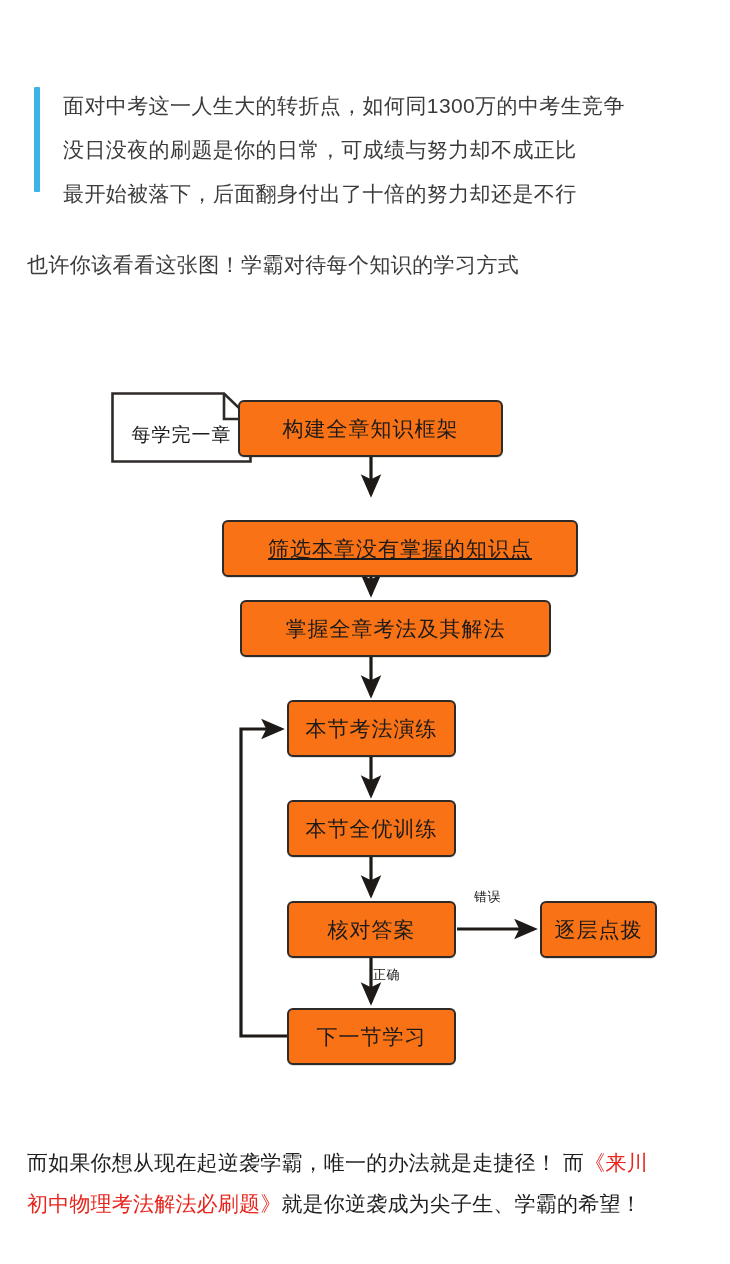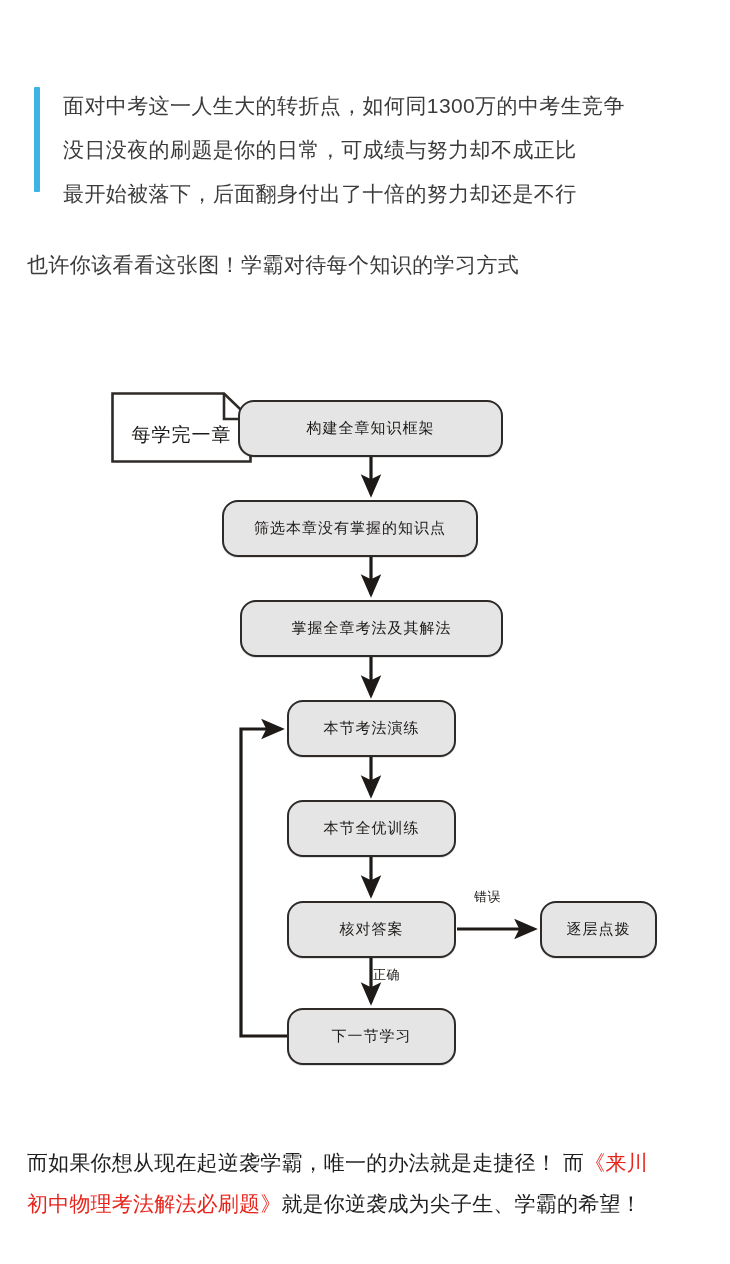--- a/index.html
+++ b/index.html
@@ -71,28 +71,28 @@
     top: 0;
     width: 730px;
     height: 1264px;
     pointer-events: none;
   }
   .flow svg { display: block; }
 
   .node {
     position: absolute;
     box-sizing: border-box;
-    background: #e5e5e5;
+    background: #f97316;
     border: 2.5px solid #2e2a28;
-    border-radius: 16px;
+    border-radius: 6px;
     display: flex;
     align-items: center;
     justify-content: center;
     color: #1d1a18;
-    font-size: 15px;
+    font-size: 21px;
     letter-spacing: 1px;
     white-space: nowrap;
     box-shadow: 0 1px 0 rgba(0,0,0,0.12);
   }
 
   
   .note {
     position: absolute;
     left: 63px;
     top: 392px;
@@ -193,25 +193,25 @@
       <path d="M1.5,1.5 L113,1.5 L139.5,27 L139.5,69.5 L1.5,69.5 Z" fill="#ffffff" stroke="#2e2a28" stroke-width="2.6" stroke-linejoin="miter"></path>
       <path d="M113,1.5 L113,27 L139.5,27" fill="none" stroke="#2e2a28" stroke-width="2.6" stroke-linejoin="miter"></path>
     </svg>
     <div class="note-label">每学完一章</div>
   </div>
 
   <div class="node" style="left:238px; top:400px; width:265px; height:57px;">
     <span>构建全章知识框架</span>
   </div>
 
-  <div class="node" style="left:222px; top:500px; width:256px; height:57px;">
+  <div class="node" style="left:222px; top:520px; width:356px; height:57px;text-decoration:underline;">
     <span>筛选本章没有掌握的知识点</span>
   </div>
 
-  <div class="node" style="left:240px; top:600px; width:263px; height:57px;justify-content:center;">
+  <div class="node" style="left:240px; top:600px; width:311px; height:57px;justify-content:center;">
     <span>掌握全章考法及其解法</span>
   </div>
 
   <div class="node" style="left:287px; top:700px; width:169px; height:57px;">
     <span>本节考法演练</span>
   </div>
 
   <div class="node" style="left:287px; top:800px; width:169px; height:57px;">
     <span>本节全优训练</span>
   </div>

